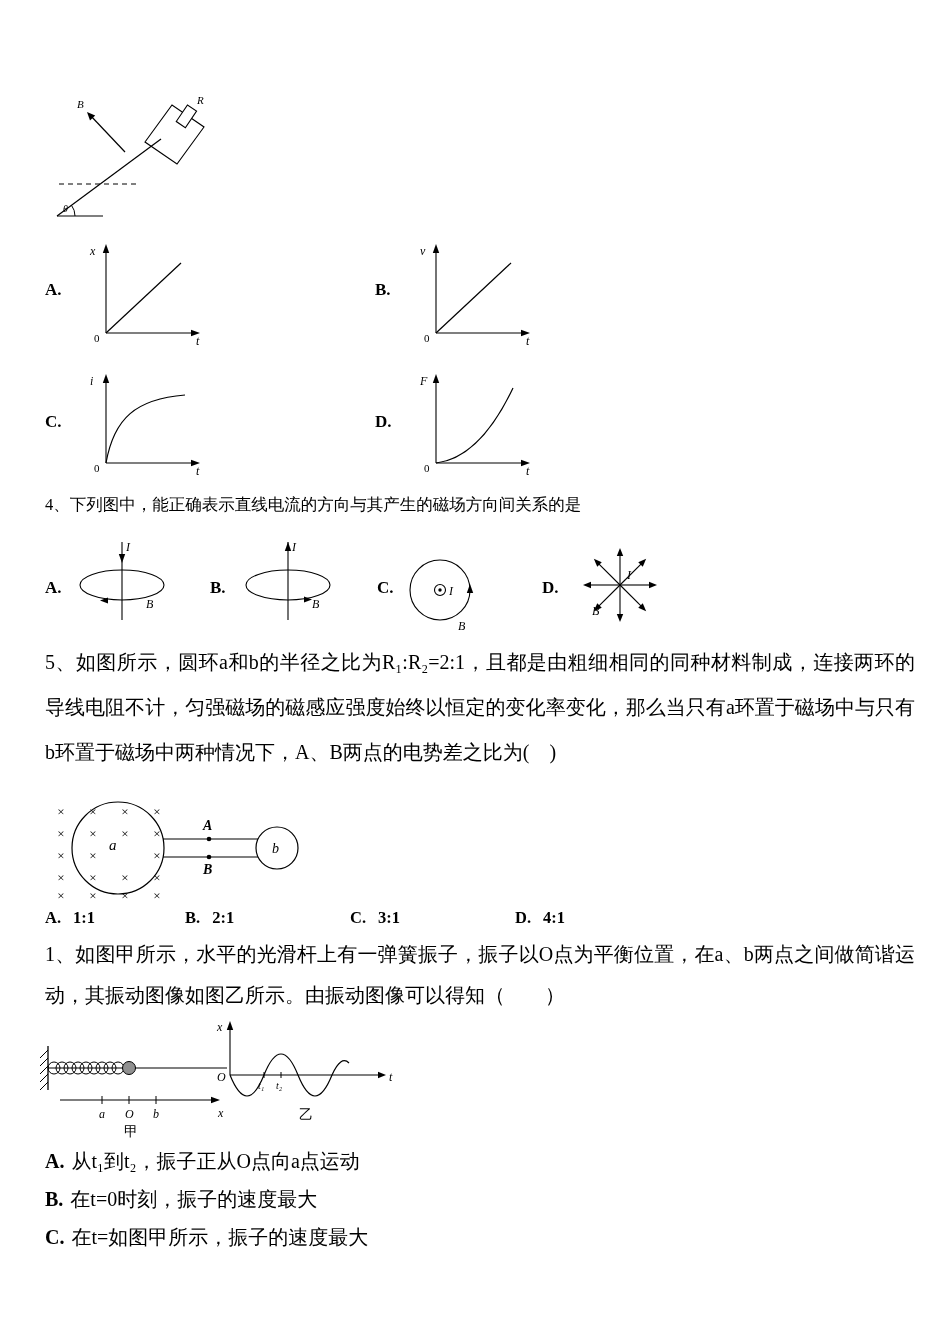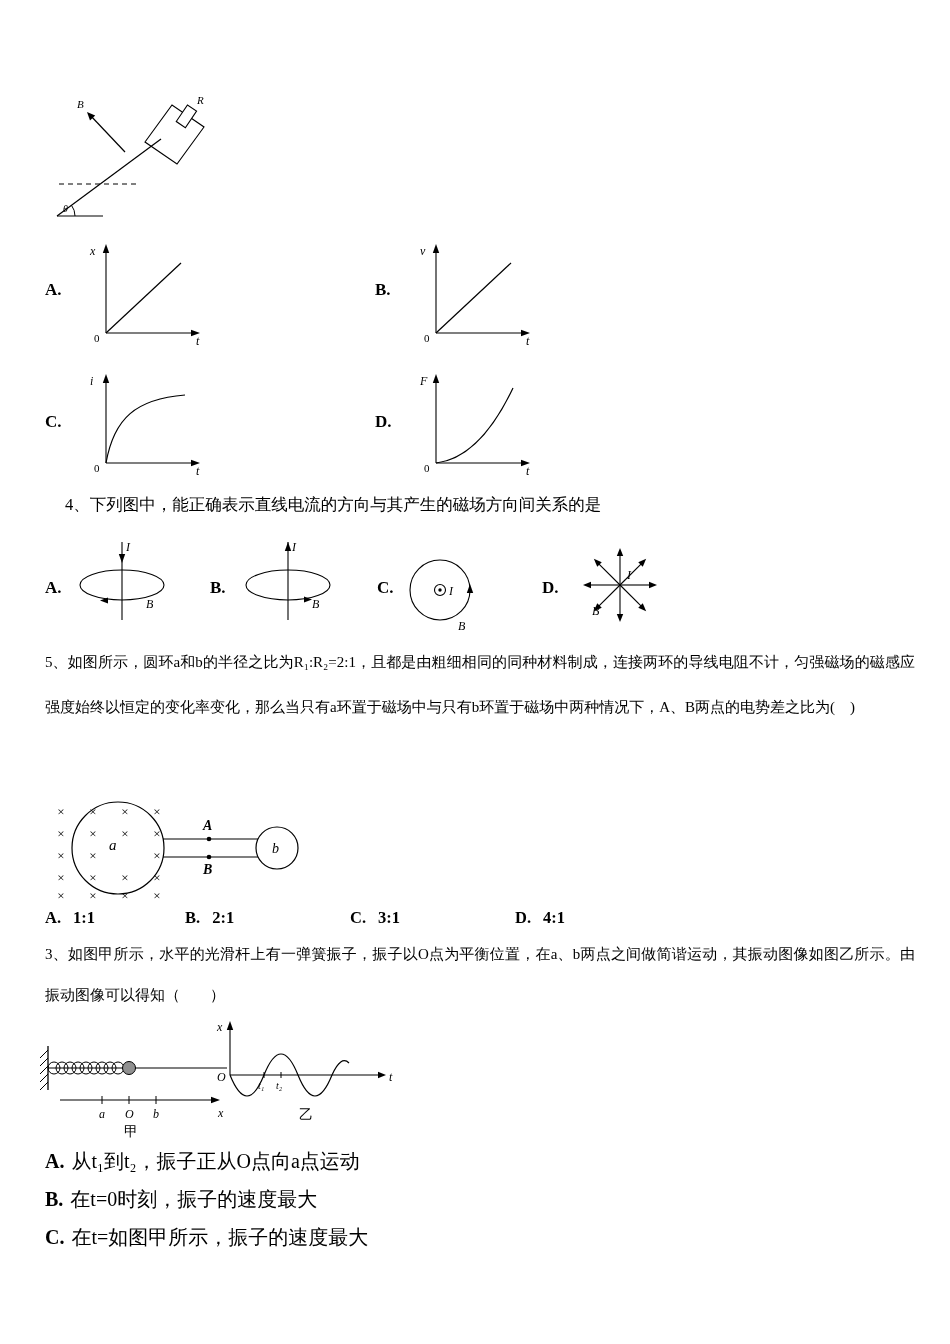--- a/index.html
+++ b/index.html
@@ -1,20 +1,20 @@
 <!DOCTYPE html>
 <html><head>
 <meta charset="utf-8">
 <style>
   html,body{margin:0;padding:0;}
   body{width:950px;height:1344px;background:#ffffff;position:relative;
        font-family:"Liberation Serif","DejaVu Serif",serif;color:#000;overflow:hidden;}
   .lbl{position:absolute;font-weight:700;font-size:17px;}
-  .qline{position:absolute;font-size:16.5px;margin-left:20px;}
-  .para{position:absolute;font-size:15px;line-height:45px;width:870px;text-align:justify;}
+  .qline{position:absolute;font-size:16.5px;}
+  .para{position:absolute;font-size:20px;line-height:45px;width:870px;text-align:justify;}
   .para.tight{line-height:41px;}
   .q5opt{position:absolute;top:908px;font-weight:700;font-size:16.5px;}
   .q5opt .val{margin-left:12px;}
   .q6opt{position:absolute;left:45px;font-size:20px;}
   .q6opt .optb{font-weight:700;margin-right:7px;}
   svg{position:absolute;display:block;overflow:visible;}
   svg text{font-family:"Liberation Serif","DejaVu Serif",serif;fill:#000;}
   .xs{font-size:13px;text-anchor:middle;}
 </style>
 </head>
@@ -194,21 +194,21 @@
 <div class="q5opt" style="left:185px">
   <span>B.</span><span class="val">2:1</span>
 </div>
 <div class="q5opt" style="left:350px">
   <span>C.</span><span class="val">3:1</span>
 </div>
 <div class="q5opt" style="left:515px">
   <span>D.</span><span class="val">4:1</span>
 </div>
 
-<div class="para tight" style="left:45px;top:934px">3、如图甲所示，水平的光滑杆上有一弹簧振子，振子以O点为平衡位置，在a、b两点之间做简谐运动，其振动图像如图乙所示。由振动图像可以得知（　　）</div>
+<div class="para tight" style="left:45px;top:934px">1、如图甲所示，水平的光滑杆上有一弹簧振子，振子以O点为平衡位置，在a、b两点之间做简谐运动，其振动图像如图乙所示。由振动图像可以得知（　　）</div>
 
 <svg style="left:32px;top:1038px" width="205" height="100" viewBox="0 0 205 100">
   <line x1="16" y1="8" x2="16" y2="52" stroke="#000" stroke-width="1.3"></line>
   <g stroke="#000" stroke-width="1">
     <line x1="16" y1="12" x2="8" y2="20"></line>
       <line x1="16" y1="20" x2="8" y2="28"></line>
     <line x1="16" y1="28" x2="8" y2="36"></line>
       <line x1="16" y1="36" x2="8" y2="44"></line>
     <line x1="16" y1="44" x2="8" y2="52"></line>
   </g>

